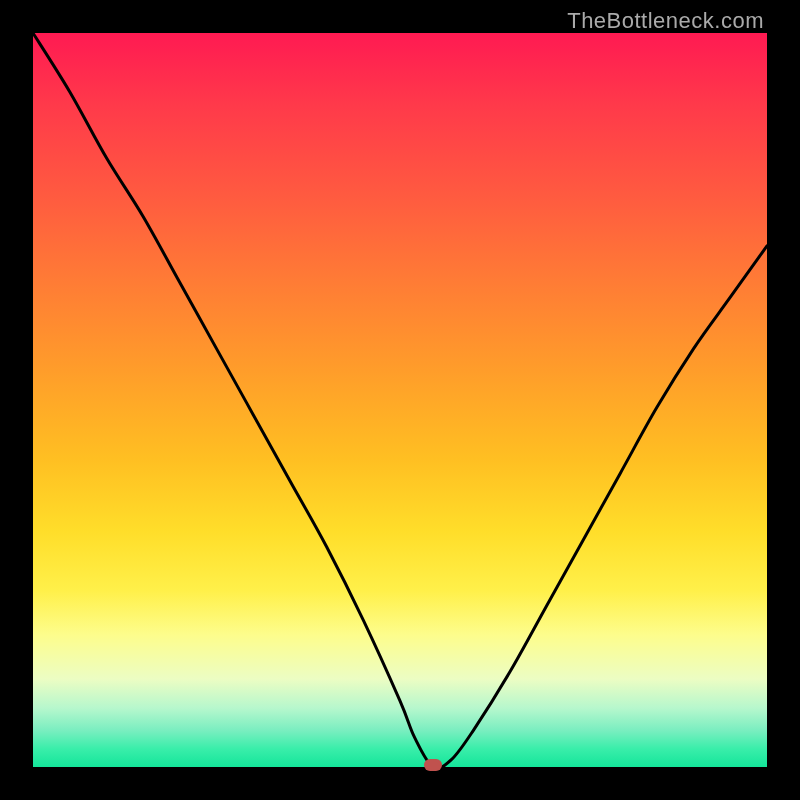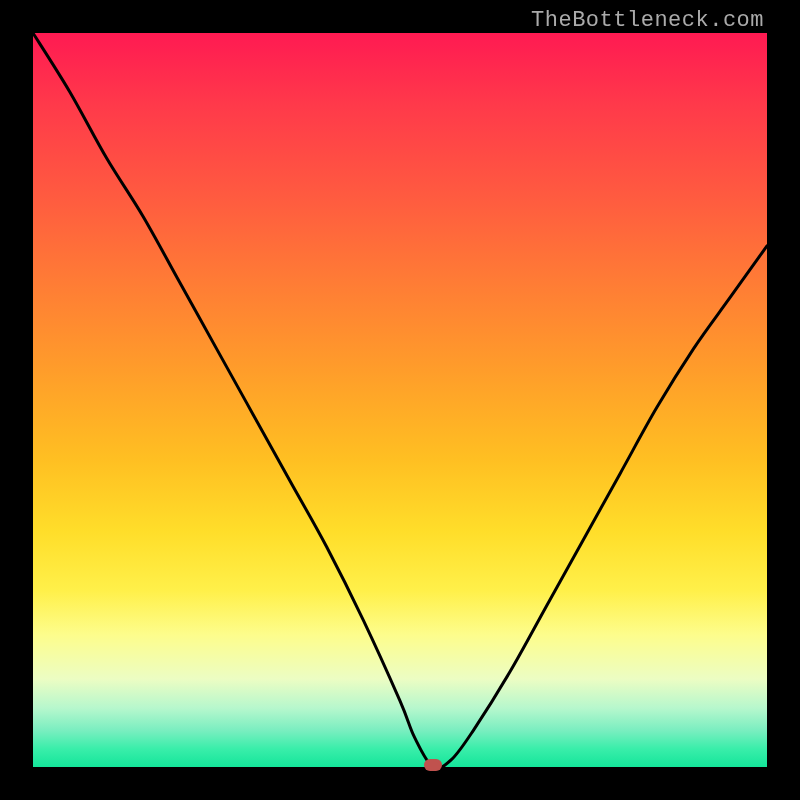--- a/index.html
+++ b/index.html
@@ -9,21 +9,20 @@
     height: 800px;
     background: #000;
     overflow: hidden;
     font-family: Arial, Helvetica, sans-serif;
   }
   .frame {
     position: relative;
     width: 800px;
     height: 800px;
     background: #000;
-    font-family: Liberation Mono, monospace;
   }
   .plot-area {
     position: absolute;
     left: 33px;
     top: 33px;
     width: 734px;
     height: 734px;
     
     background: linear-gradient(to bottom,
       #ff1a52 0%,

